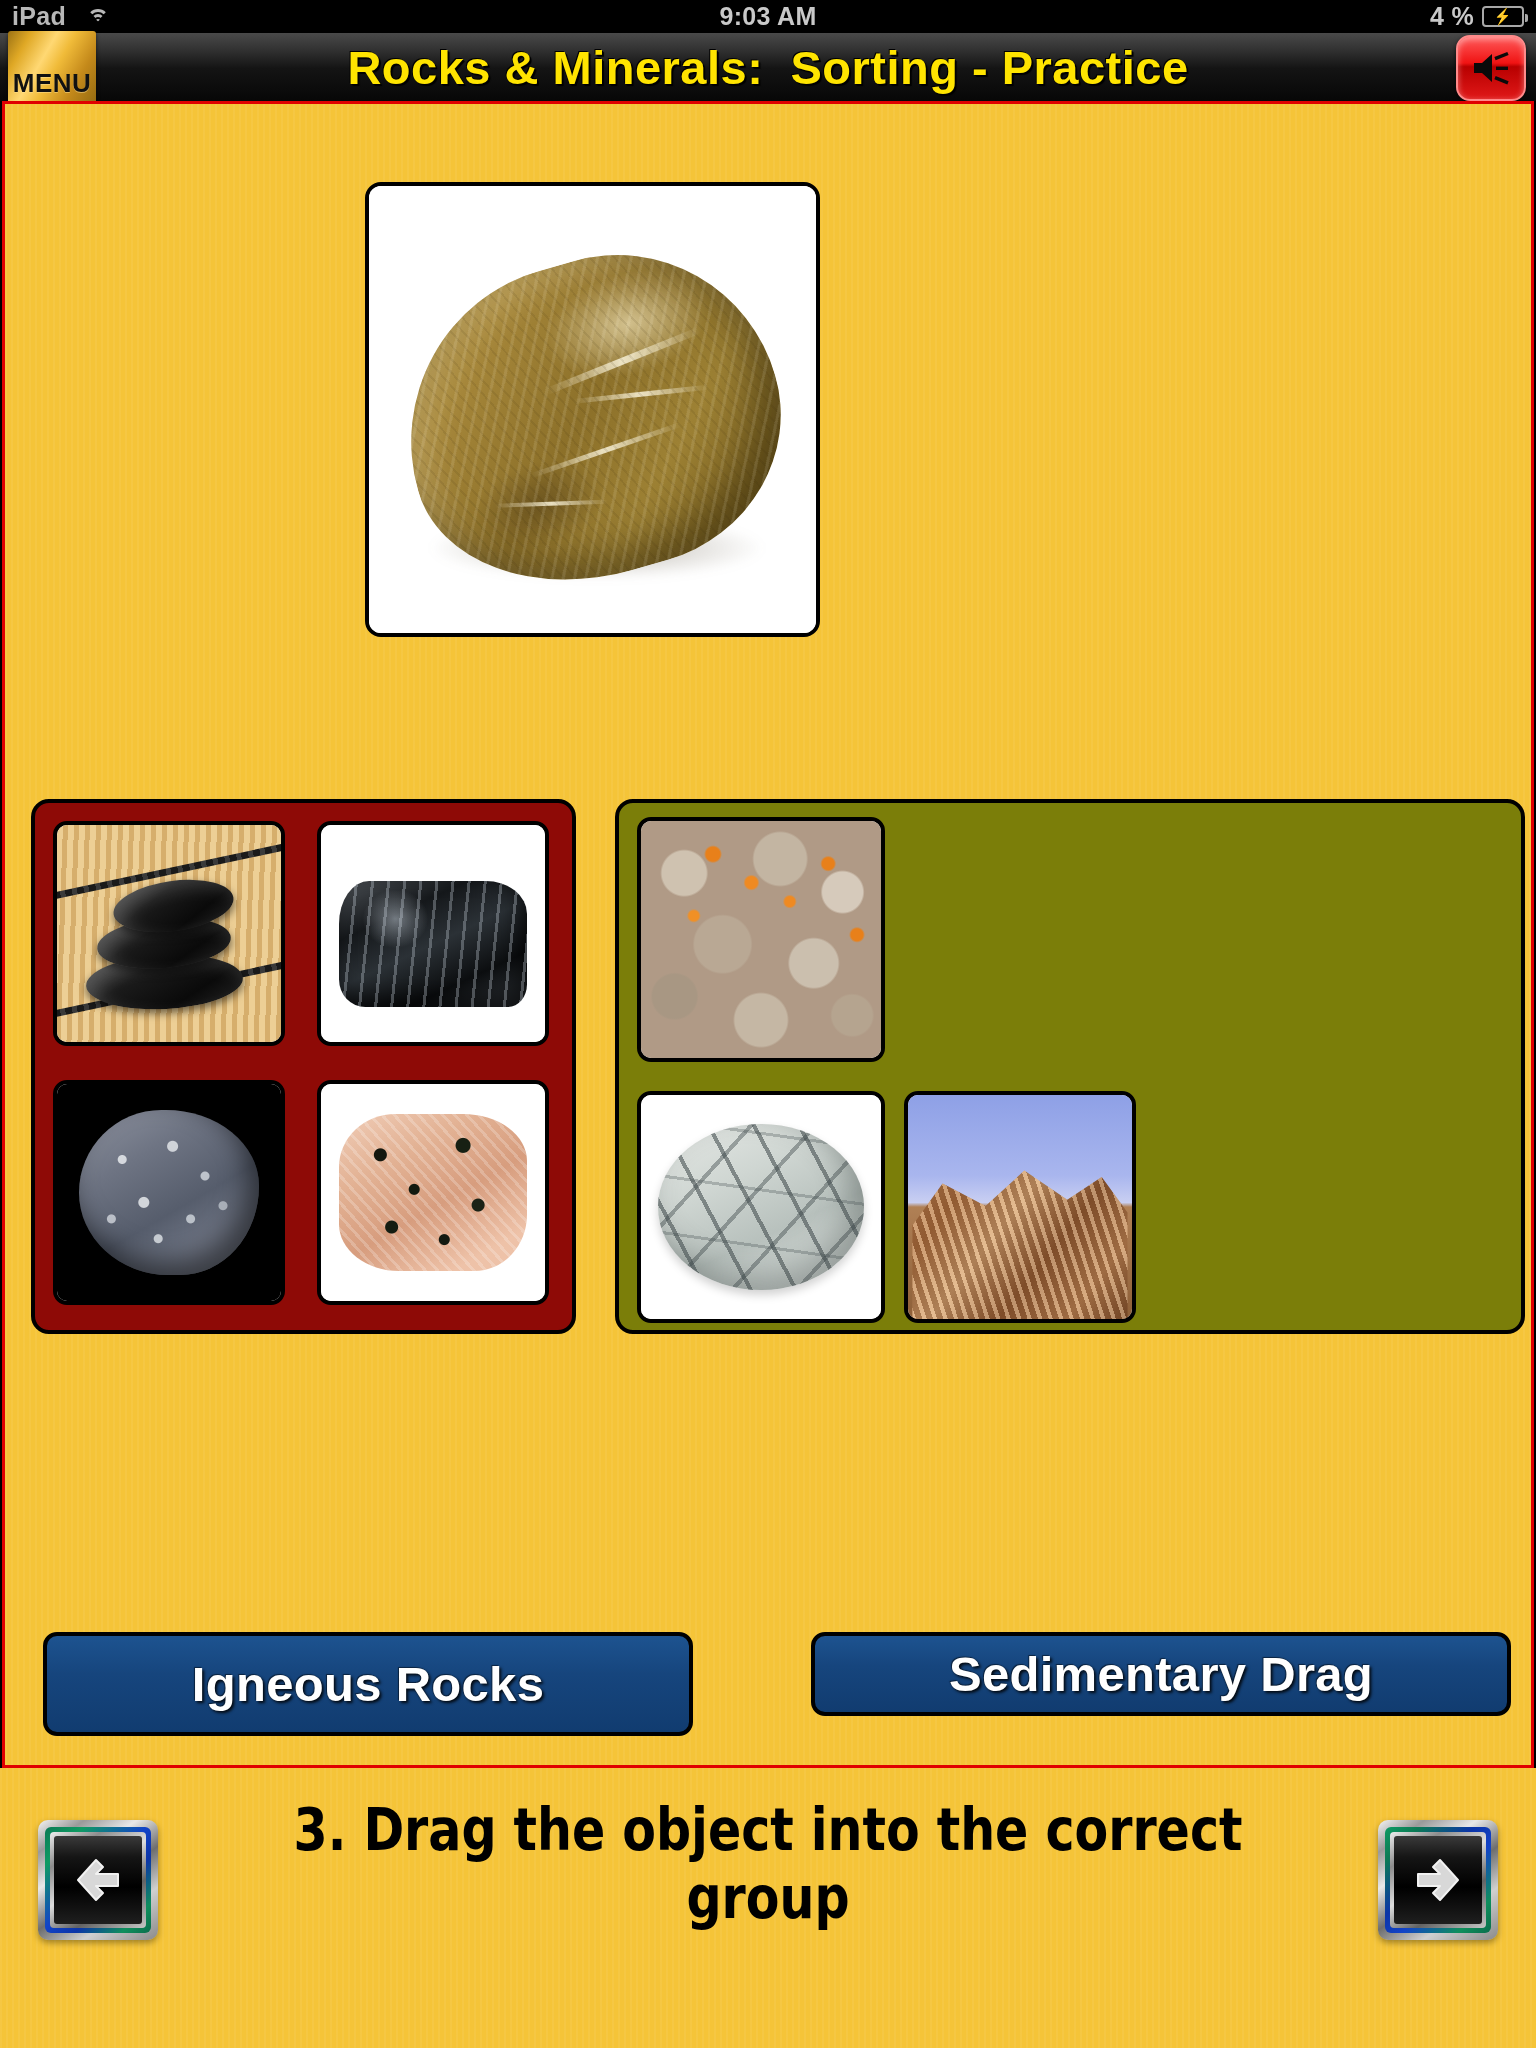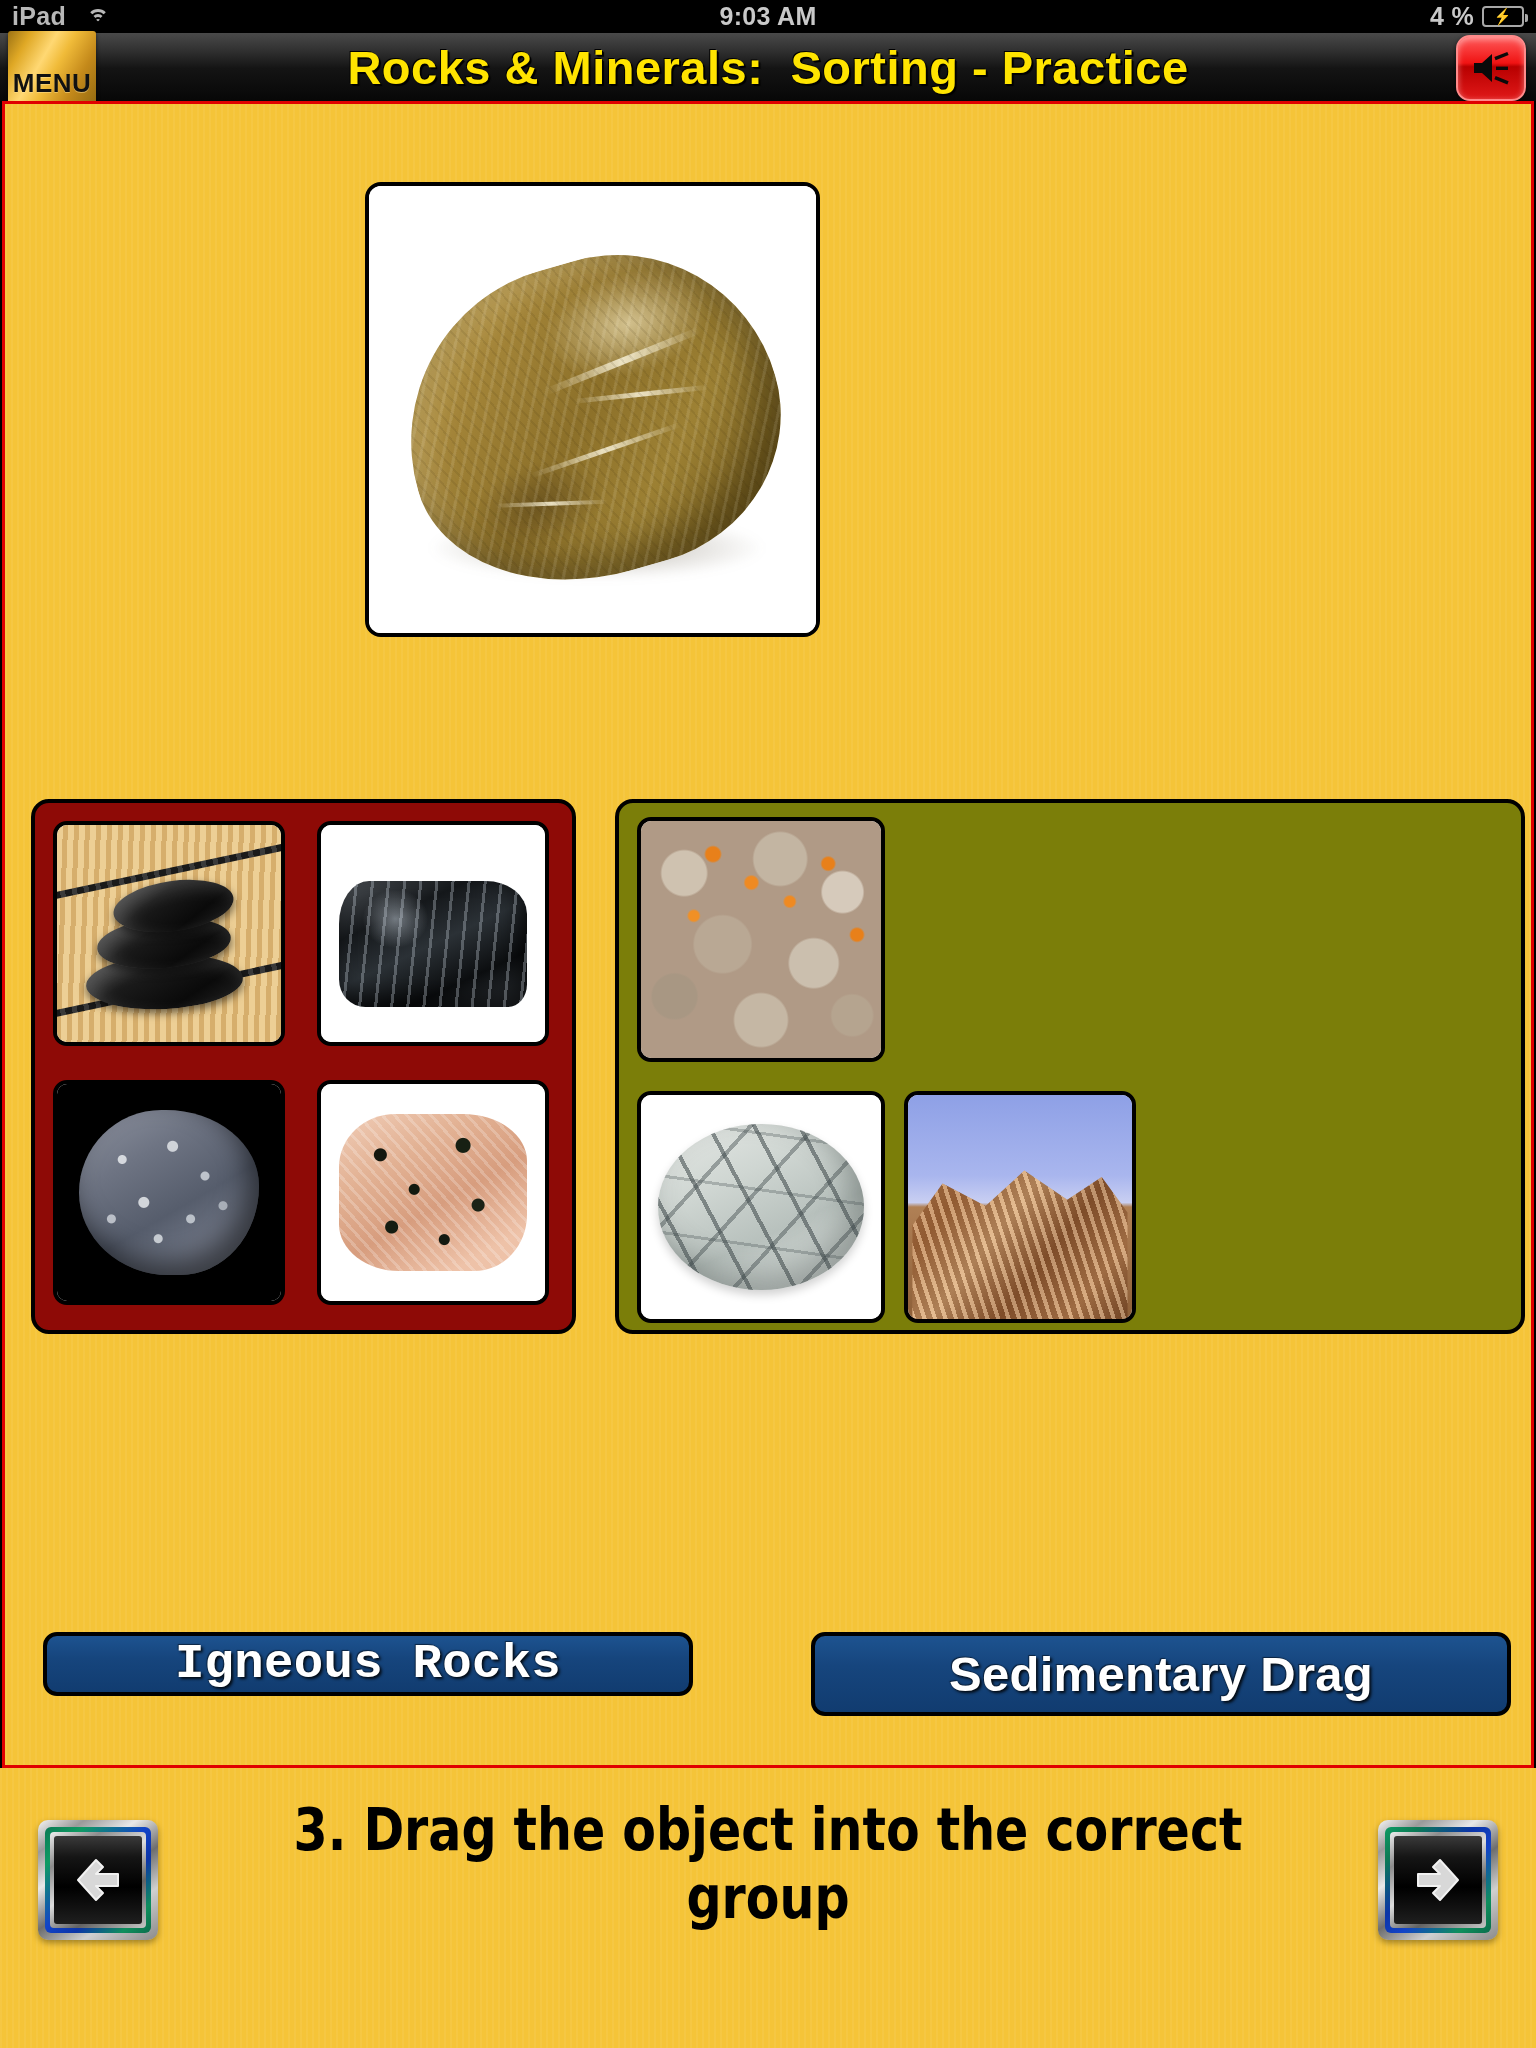--- a/index.html
+++ b/index.html
@@ -223,21 +223,21 @@
   .cat-label{
     position:absolute;border:4px solid #000;border-radius:14px;
     background:linear-gradient(180deg,#1d5390 0%,#16457d 40%,#113c70 100%);
     display:flex;align-items:center;justify-content:center;
   }
   .cat-label span{
     font-size:49px;font-weight:bold;color:#fff;letter-spacing:.3px;
     text-shadow:2px 2px 3px rgba(0,0,0,.85), -1px -1px 1px rgba(0,0,0,.5);
     white-space:nowrap;
   }
-  .lbl-igneous{left:38px;top:1528px;width:650px;height:64px;font-family:Liberation Mono, monospace;}
+  .lbl-igneous{left:38px;top:1528px;width:650px;height:104px;}
   .lbl-sedimentary{left:806px;top:1528px;width:700px;height:84px;}
 
   
   .footer{position:absolute;left:0;top:1768px;width:1536px;height:280px;
     background:
       repeating-linear-gradient(90deg, rgba(255,255,255,.055) 0px, rgba(255,255,255,.055) 2px, rgba(0,0,0,0) 2px, rgba(0,0,0,0) 6px),
       #F5C438;}
   .instruction{
     position:absolute;left:220px;top:28px;width:1096px;
     text-align:center;font-size:58px;line-height:1.18;color:#000;

